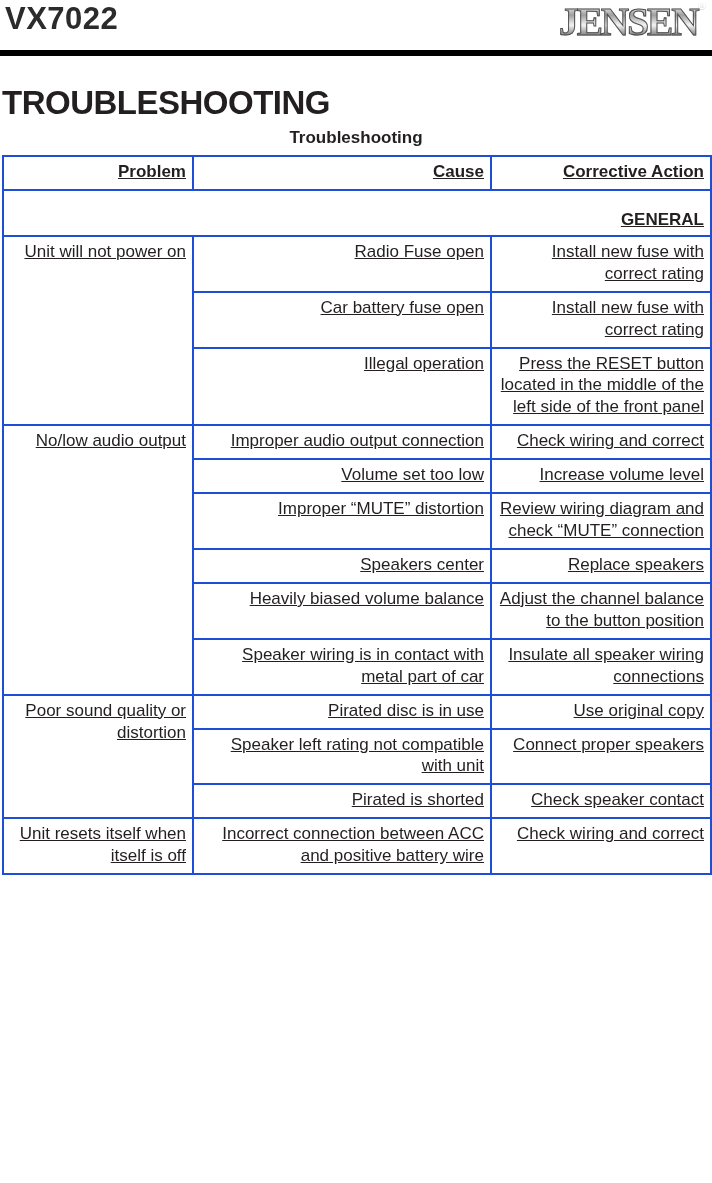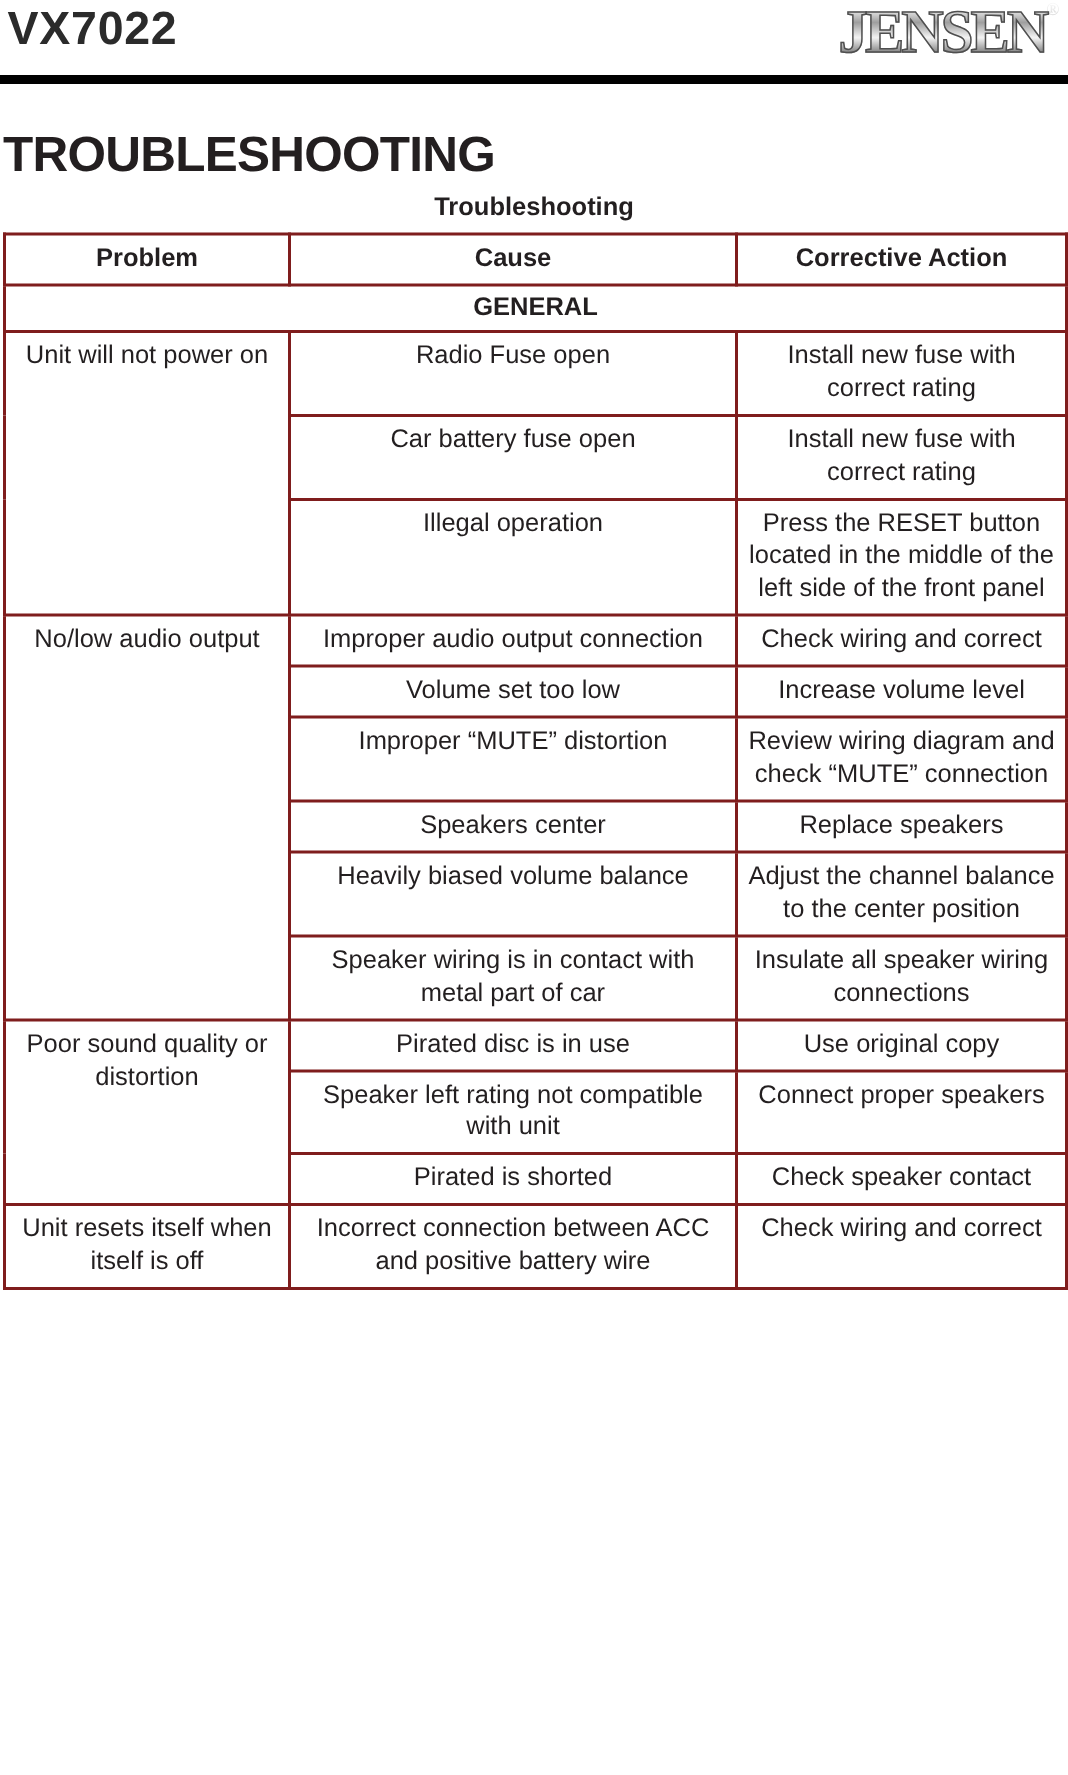--- a/index.html
+++ b/index.html
@@ -93,33 +93,34 @@
     left: 2px;
     top: 155px;
     width: 708px;
     border-collapse: collapse;
     table-layout: fixed;
     font-size: 17px;
     line-height: 1.29;
     color: #231f20;
   }
   .ts-table th, .ts-table td {
-    border: 2px solid #7f1d1d;
+    border: 2px solid #1d4ed8;
     vertical-align: top;
-    text-align: center;
+    text-align: right;
     padding: 4px 6px 6px 6px;
     overflow: hidden;
+    text-decoration: underline;
   }
   .ts-table th { font-weight: bold; }
   .col-problem { width: 190px; }
   .col-cause   { width: 298px; }
   .col-action  { width: 220px; }
   .group-row td {
     font-weight: bold;
-    padding-top: 3px;
+    padding-top: 18px;
     padding-bottom: 4px;
   }
 
   
   .page-number {
     position: absolute;
     right: 6px;
     top: 1157px;
     font-size: 21px;
     color: #0f766e;
@@ -184,21 +185,21 @@
       <tr>
         <td>Improper “MUTE” distortion</td>
         <td>Review wiring diagram and check “MUTE” connection</td>
       </tr>
       <tr>
         <td>Speakers center</td>
         <td>Replace speakers</td>
       </tr>
       <tr>
         <td>Heavily biased volume balance</td>
-        <td>Adjust the channel balance to the center position</td>
+        <td>Adjust the channel balance to the button position</td>
       </tr>
       <tr>
         <td>Speaker wiring is in contact with metal part of car</td>
         <td>Insulate all speaker wiring connections</td>
       </tr>
 
       <tr>
         <td rowspan="3">Poor sound quality or distortion</td>
         <td>Pirated disc is in use</td>
         <td>Use original copy</td>

